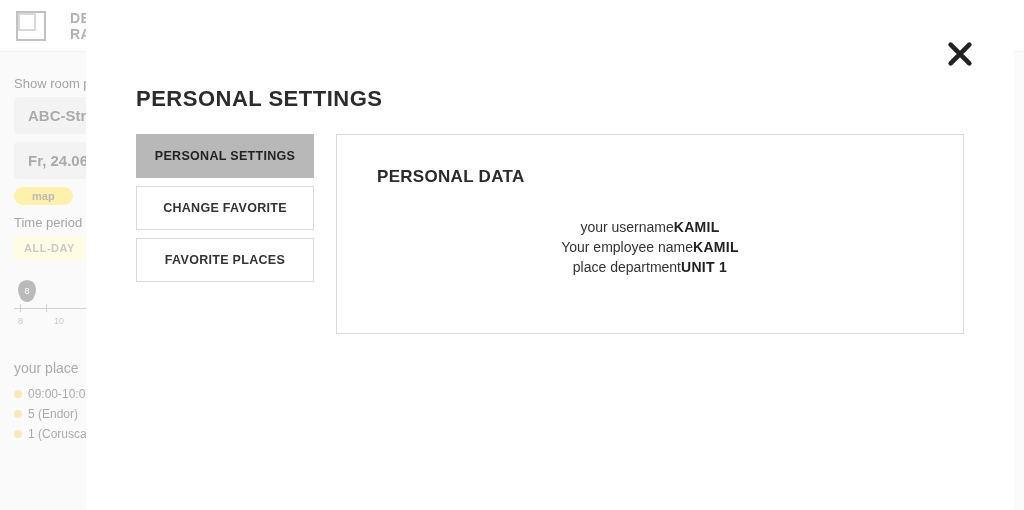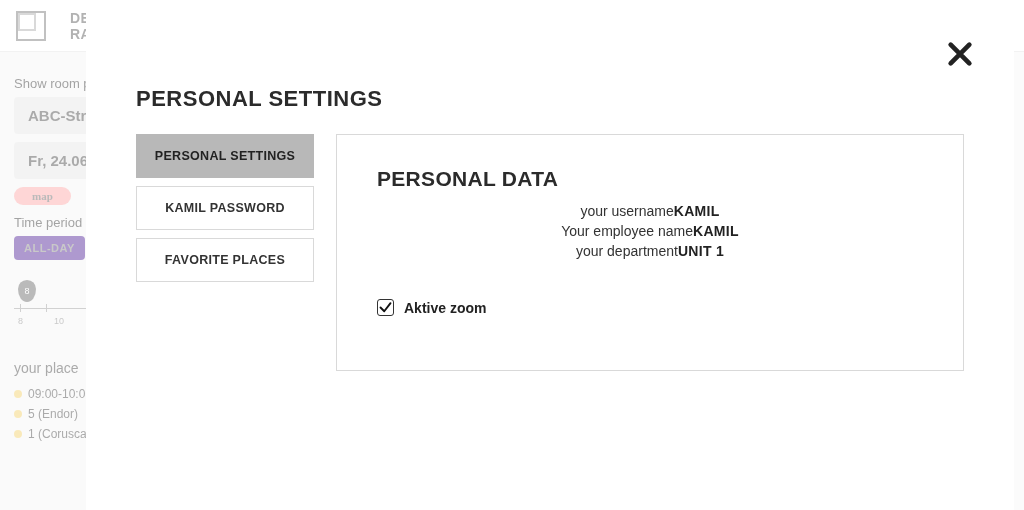--- a/index.html
+++ b/index.html
@@ -13,22 +13,22 @@
   .logo-cube { width:30px; height:30px; border:2px solid #777; position:relative; }
   .logo-cube:before { content:""; position:absolute; inset:4px; border:2px solid #aaa; transform:translate(-4px,-4px); }
   .topbar-right { display:flex; gap:14px; align-items:center; color:#555; font-size:13px; }
   .lang { display:flex; align-items:center; gap:2px; }
   .chev-down{ width:0;height:0;border-left:4px solid transparent;border-right:4px solid transparent;border-top:5px solid #777;}
 
   .sidebar { position:absolute; left:0; top:52px; bottom:0; width:270px; padding:14px 14px 0 14px; background:#f3f3f3; }
   .sidebar .lbl { font-size:13px; color:#333; margin:10px 0 6px; }
   .chip { background:#e5e5e5; border-radius:4px; padding:10px 14px; font-size:15px; color:#444; font-weight:bold; margin-bottom:8px;}
   .toggle-row{display:flex;gap:10px;margin:4px 0 8px;}
-  .toggle { background:#fca5a5; border-radius:14px; padding:3px 18px; font-size:11px; color:#666; text-align:center;font-weight:bold;font-family:Liberation Serif, serif;}
-  .allday { background:#4c1d95; border-radius:4px; font-size:11px; color:#888; font-weight:bold; padding:6px 10px; display:inline-block; letter-spacing:.5px;}
+  .toggle { background:#fde047; border-radius:14px; padding:3px 18px; font-size:11px; color:#666; text-align:center;font-weight:bold;}
+  .allday { background:#fef9c3; border-radius:4px; font-size:11px; color:#888; font-weight:bold; padding:6px 10px; display:inline-block; letter-spacing:.5px;}
   .timeline { height:40px; position:relative; margin-top:26px;}
   .timeline .pin{ width:18px;height:22px;background:#666;border-radius:9px 9px 50% 50%/9px 9px 60% 60%;color:#fff;font-size:9px;display:flex;align-items:center;justify-content:center;position:absolute;top:-6px;left:4px;}
   .timeline .axis{position:absolute;left:0;right:0;top:22px;height:1px;background:#999;}
   .timeline .tick{position:absolute;top:18px;width:1px;height:8px;background:#999;}
   .timeline .tlabel{position:absolute;top:30px;font-size:9px;color:#888;}
   .yp-label{font-size:14px;color:#444;margin-top:34px;margin-bottom:8px;}
   .booking-row{display:flex;align-items:center;justify-content:space-between;font-size:12px;color:#444;padding:2px 0;}
   .booking-row .dot{width:8px;height:8px;border-radius:50%;background:#f2cf66;display:inline-block;margin-right:6px;}
   .booking-row .xbtn{width:16px;height:16px;background:#bcbcbc;color:#fff;font-size:11px;display:flex;align-items:center;justify-content:center;border-radius:2px;}
 
@@ -45,21 +45,21 @@
   
   .modal { position:absolute; z-index:30; left:86px; top:0; right:10px; bottom:-90px; background:#fff; border-radius:6px; box-shadow:none; padding:40px 50px 0 50px;}
   .modal .close { position:absolute; top:40px; right:40px; cursor:pointer; }
   .modal .close svg{width:28px;height:28px;}
   .modal h1{font-size:22px;font-weight:800;color:#2b2b2b;letter-spacing:.5px;margin:46px 0 22px;}
   .modal-body{display:flex;gap:22px;}
   .mnav{width:178px;display:flex;flex-direction:column;gap:8px;}
   .mnav button{border:1px solid #d9d9d9;background:#fff;color:#333;font-size:12.5px;font-weight:700;padding:14px 6px;cursor:pointer;letter-spacing:.3px;}
   .mnav button.active{background:#b8b8b8;border-color:#b8b8b8;color:#222;}
   .mcontent{flex:1;border:1px solid #d9d9d9;padding:32px 40px 54px;}
-  .mcontent h2{font-size:21px;font-weight:800;color:#2b2b2b;letter-spacing:.3px;margin-bottom:12px;}
+  .mcontent h2{font-size:17px;font-weight:800;color:#2b2b2b;letter-spacing:.3px;margin-bottom:32px;}
   .kv{display:flex;justify-content:center;font-size:14px;color:#333;margin:4px 0;}
   .kv .v{font-weight:800;color:#222;letter-spacing:.3px;}
   .zoom-row{display:flex;align-items:center;gap:10px;margin-top:40px;font-size:14px;color:#222;font-weight:600;}
   .checkbox{width:17px;height:17px;border:1.5px solid #333;border-radius:3px;display:flex;align-items:center;justify-content:center;background:#fff;}
   .checkbox svg{width:15px;height:15px;}
 </style>
 </head>
 <body>
 
 <div class="bg">
@@ -145,40 +145,32 @@
 <div class="modal">
   <div class="close">
     <svg viewBox="0 0 24 24">
         <path d="M4 4 L20 20 M20 4 L4 20" stroke="#222" stroke-width="4" stroke-linecap="round"></path>
       </svg>
   </div>
   <h1>PERSONAL SETTINGS</h1>
   <div class="modal-body">
     <div class="mnav">
       <button class="active">PERSONAL SETTINGS</button>
-      <button>KAMIL PASSWORD</button>
+      <button>CHANGE FAVORITE</button>
       <button>FAVORITE PLACES</button>
     </div>
     <div class="mcontent">
       <h2>PERSONAL DATA</h2>
       <div class="kv">
         <span>your username</span>
         <span class="v">KAMIL</span>
       </div>
       <div class="kv">
         <span>Your employee name</span>
         <span class="v">KAMIL</span>
       </div>
       <div class="kv">
-        <span>your department</span>
+        <span>place department</span>
         <span class="v">UNIT 1</span>
-      </div>
-      <div class="zoom-row">
-        <span class="checkbox">
-          <svg viewBox="0 0 24 24">
-              <path d="M4 12 L10 18 L20 5" stroke="#111" stroke-width="3" fill="none" stroke-linecap="round" stroke-linejoin="round"></path>
-            </svg>
-        </span>
-        <span>Aktive zoom</span>
       </div>
     </div>
   </div>
 </div>
 
 </body></html>

